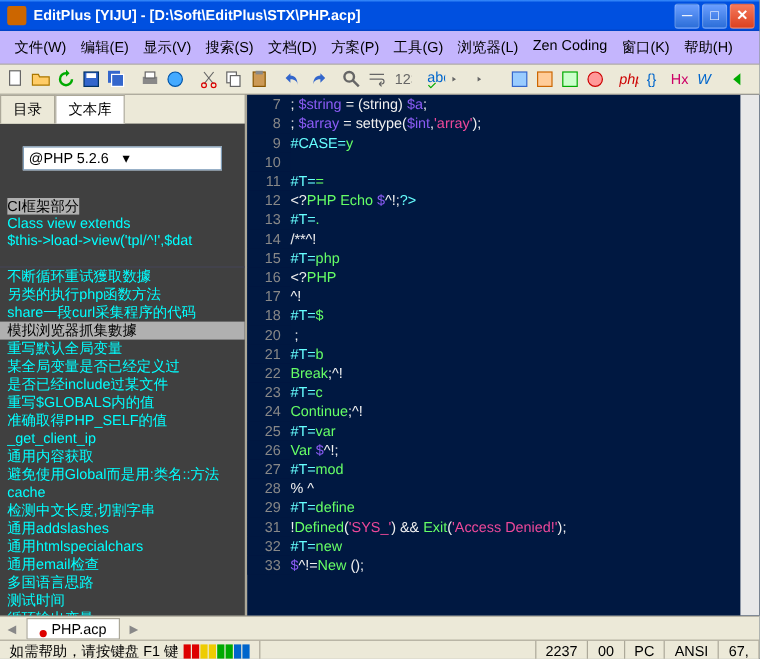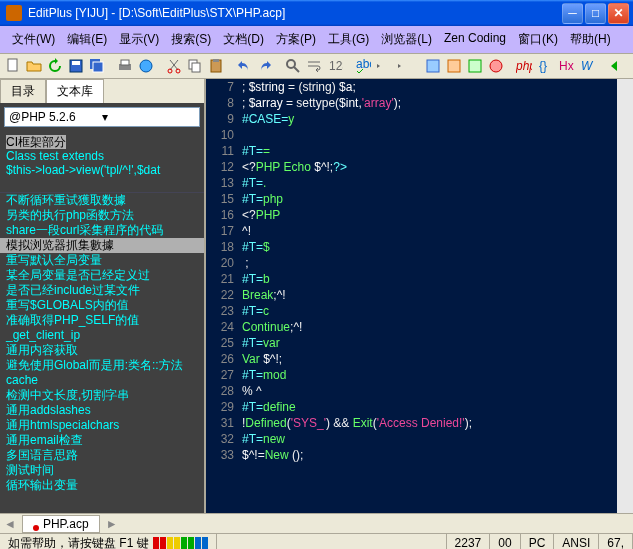--- a/index.html
+++ b/index.html
@@ -1,48 +1,48 @@
 <!DOCTYPE html>
 <html><head>
 <meta charset="utf-8">
 <style>
 *{margin:0;padding:0;box-sizing:border-box;font-family:"Microsoft YaHei",Tahoma,sans-serif;font-size:12px}
 body{width:633px;height:549px;background:#ece9d8;overflow:hidden}
 .titlebar{height:26px;background:linear-gradient(to bottom,#3b8ffd 0%,#0050e0 8%,#0050e0 92%,#003dbf 100%);display:flex;align-items:center;color:#fff;padding:0 2px}
 .titlebar .icon{width:16px;height:16px;margin:0 4px;background:#cc6600;border-radius:2px}
-.titlebar .title{flex:1;font-weight:normal;padding-left:2px}
+.titlebar .title{flex:1;font-weight:bold;padding-left:2px}
 .win-btns{display:flex;gap:2px;margin-right:2px}
 .win-btn{width:21px;height:21px;border-radius:3px;display:flex;align-items:center;justify-content:center;font-family:Arial;font-weight:bold;color:#fff;border:1px solid #fff3}
 .win-min,.win-max{background:linear-gradient(#6b9eff,#2b6ed8)}
 .win-close{background:linear-gradient(#f5795b,#db4120)}
 .menubar{background:#c4b5fd;padding:3px 6px;border-bottom:1px solid #aca899;display:flex;flex-wrap:wrap;gap:0}
 .menubar span{padding:2px 6px;cursor:default}
 .toolbar{background:#ece9d8;padding:2px 4px;border-bottom:1px solid #aca899;display:flex;align-items:center;gap:3px;flex-wrap:nowrap;overflow:hidden}
 .tbtn{width:20px;height:20px;display:flex;align-items:center;justify-content:center;border:1px solid transparent}
 .tbtn svg{width:16px;height:16px}
 .tsep{width:1px;height:18px;background:#aca899;margin:0 2px}
 .workspace{display:flex;height:calc(549px - 26px - 24px - 26px - 20px - 19px)}
 .sidebar{width:206px;background:#404040;border-right:2px solid #aca899;display:flex;flex-direction:column}
 .side-tabs{display:flex;background:#ece9d8}
 .side-tab{padding:3px 10px;border:1px solid #aca899;background:#ece9d8;border-bottom:none}
 .side-tab.active{background:#fff}
-.combo{margin:4px;background:#fff;border:1px solid #7f9db9;padding:2px 4px;display:flex;align-items:center}
+.combo{margin:19px;background:#fff;border:1px solid #7f9db9;padding:2px 4px;display:flex;align-items:center}
 .combo span{flex:1}
 .combo .arr{color:#000}
 .snip-top{color:#0ff;padding:4px 6px;font-family:Consolas,monospace;line-height:14px;height:62px;border-bottom:1px solid #445}
 .snip-top div{white-space:nowrap;overflow:hidden}
 .hl{background:#b0b0b0;color:#000}
 .snip-list{flex:1;overflow:hidden;font-family:Consolas,monospace}
 .snip-list div{color:#0ff;padding:0 6px;line-height:15px;white-space:nowrap;overflow:hidden}
 .snip-list div.sel{background:#b0b0b0;color:#000}
 .editor{flex:1;background:#001841;font-family:Consolas,monospace;overflow:hidden;position:relative}
 .gutter-line{display:flex}
 .lineno{width:36px;text-align:right;padding-right:8px;color:#888;background:#001841}
 .code{flex:1;white-space:pre;color:#ccc}
-.tok-y{color:#ffffff}
+.tok-y{color:#8b5cf6}
 .tok-c{color:#66ffff}
 .tok-g{color:#66ff66}
 .tok-o{color:#ec4899}
 .tok-w{color:#f0f0f0}
 .editor-inner{line-height:16px;padding-top:0}
 .doc-tabs{height:20px;background:#ece9d8;border-top:1px solid #aca899;display:flex;align-items:center;padding:0 4px}
 .doc-tab{background:#fff;border:1px solid #aca899;padding:1px 10px;display:flex;align-items:flex-end;gap:4px}
 .dot{width:6px;height:6px;background:#d00;border-radius:50%}
 .statusbar{height:19px;background:#ece9d8;border-top:1px solid #aca899;display:flex;align-items:center;font-size:11px}
 .status-cell{padding:0 8px;border-right:1px solid #aca899;height:100%;display:flex;align-items:center}
@@ -245,21 +245,21 @@
       <div class="side-tab">目录</div>
       <div class="side-tab active">文本库</div>
     </div>
     <div class="combo">
       <span>@PHP 5.2.6</span>
       <span class="arr">▾</span>
     </div>
     <div class="snip-top">
       <div><span class="hl">CI框架部分</span></div>
       <div></div>
-      <div>Class test extends</div>
+      <div>Class view extends</div>
       <div>$this-&gt;load-&gt;view('tpl/^!',$dat</div>
     </div>
     <div class="snip-list" id="snip-list">
         <div>不断循环重试獲取数據</div>
         <div>另类的执行php函数方法</div>
         <div>share一段curl采集程序的代码</div>
         <div class="sel">模拟浏览器抓集數據</div>
         <div>重写默认全局变量</div>
         <div>某全局变量是否已经定义过</div>
         <div>是否已经include过某文件</div>
@@ -304,20 +304,24 @@
         </div>
         <div class="gutter-line">
           <div class="lineno">12</div>
           <div class="code"><span class="tok-w">&lt;?<span class="tok-g">PHP</span> <span class="tok-g">Echo</span> <span class="tok-y">$</span>^!;<span class="tok-c">?&gt;</span></span></div>
         </div>
         <div class="gutter-line">
           <div class="lineno">13</div>
           <div class="code"><span class="tok-c">#T=</span><span class="tok-g">.</span></div>
         </div>
         <div class="gutter-line">
+          <div class="lineno">14</div>
+          <div class="code"><span class="tok-w">/**^!</span></div>
+        </div>
+        <div class="gutter-line">
           <div class="lineno">15</div>
           <div class="code"><span class="tok-c">#T=</span><span class="tok-g">php</span></div>
         </div>
         <div class="gutter-line">
           <div class="lineno">16</div>
           <div class="code"><span class="tok-w">&lt;?<span class="tok-g">PHP</span></span></div>
         </div>
         <div class="gutter-line">
           <div class="lineno">17</div>
           <div class="code"><span class="tok-w">^!</span></div>

